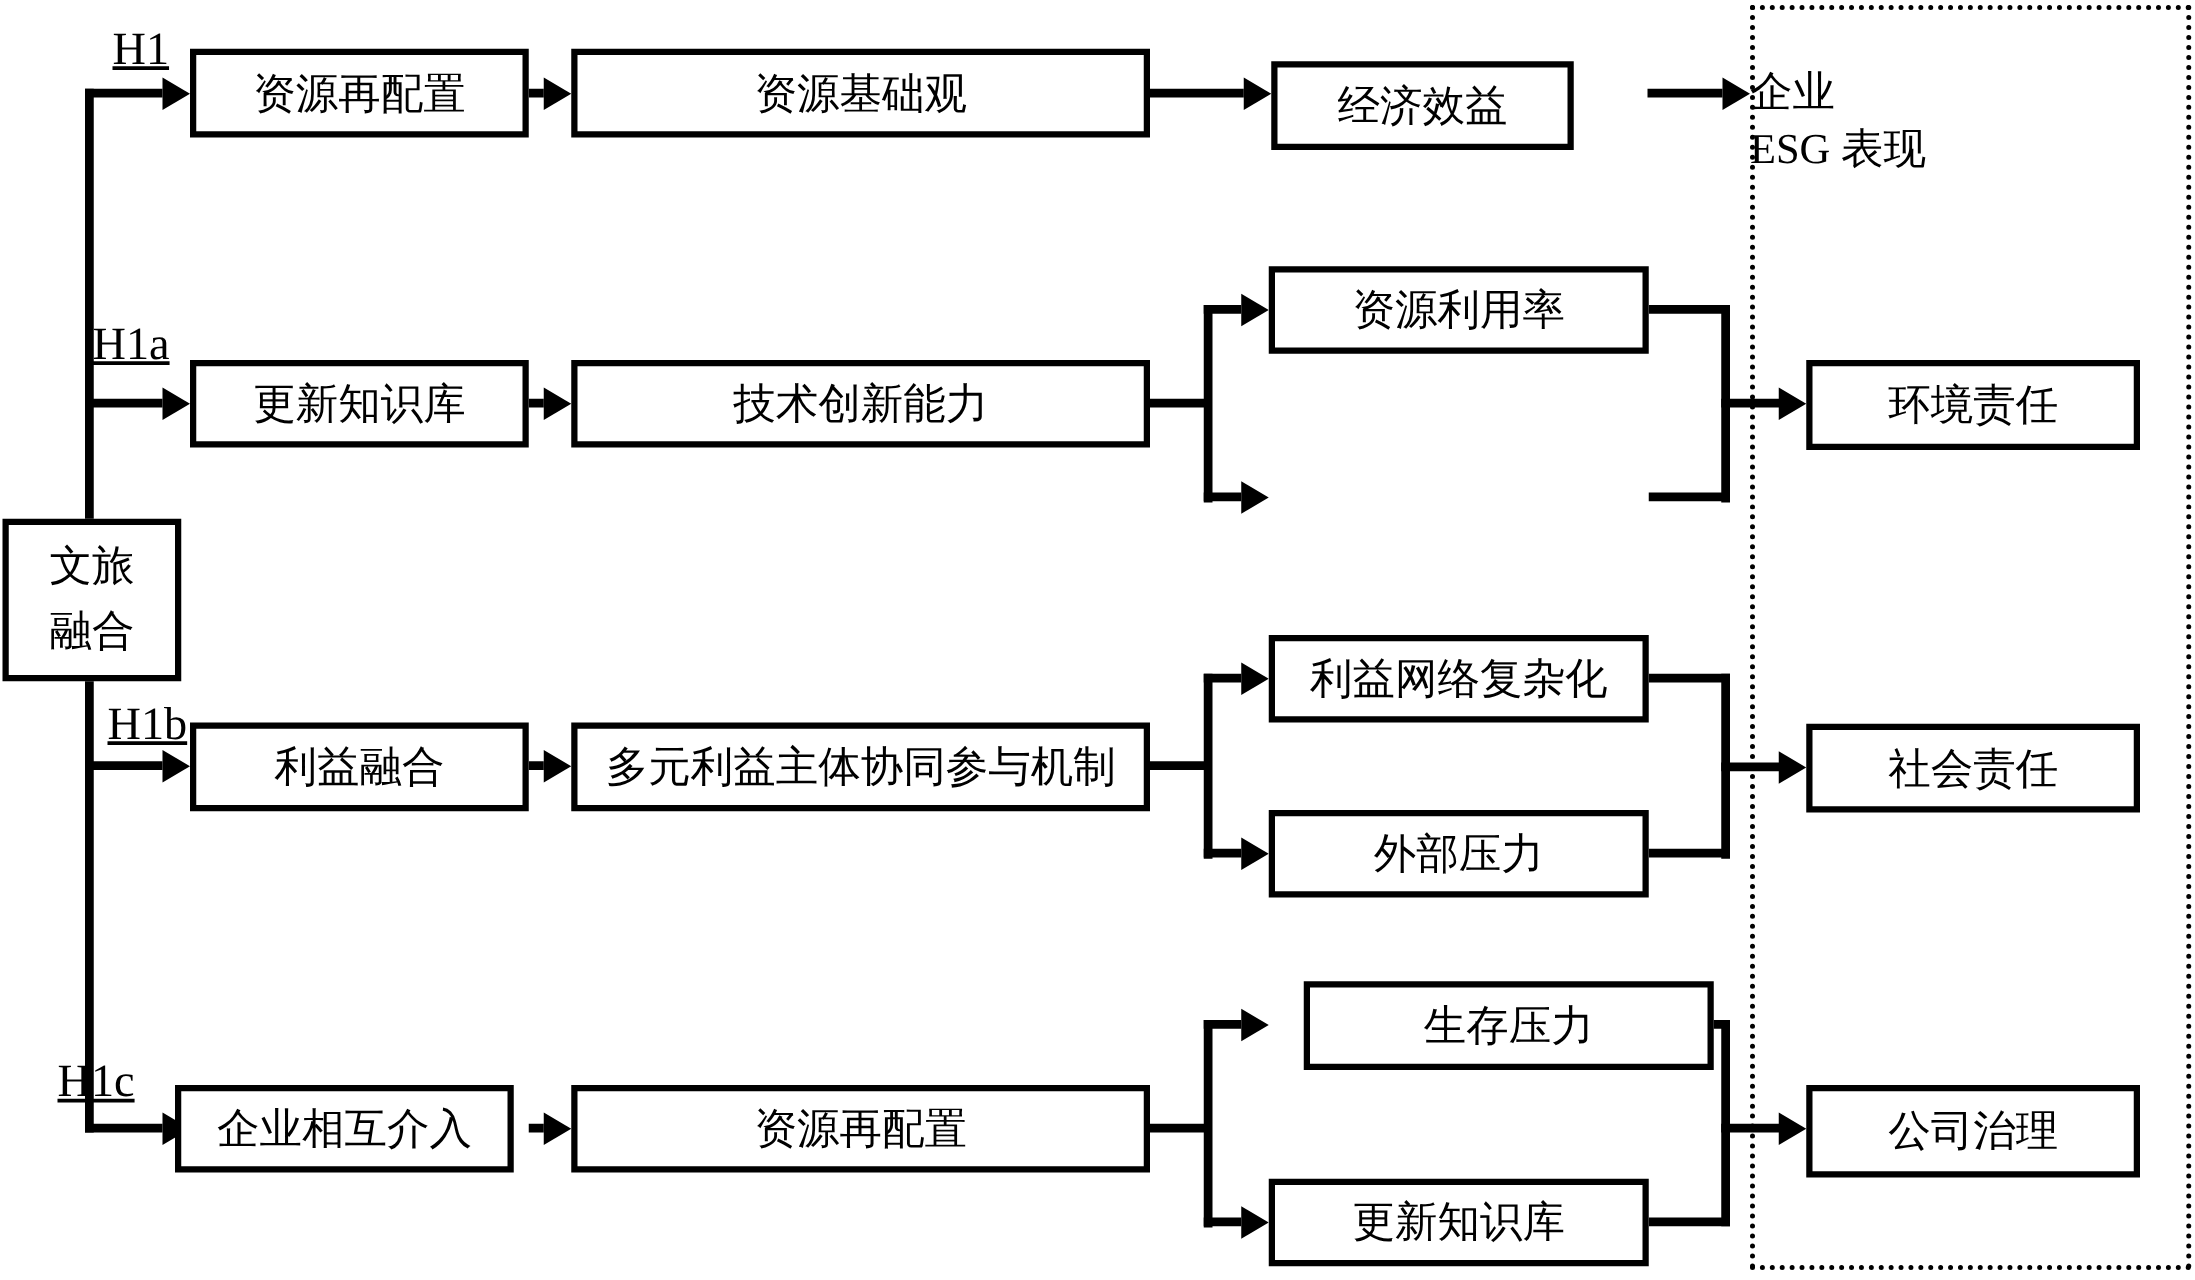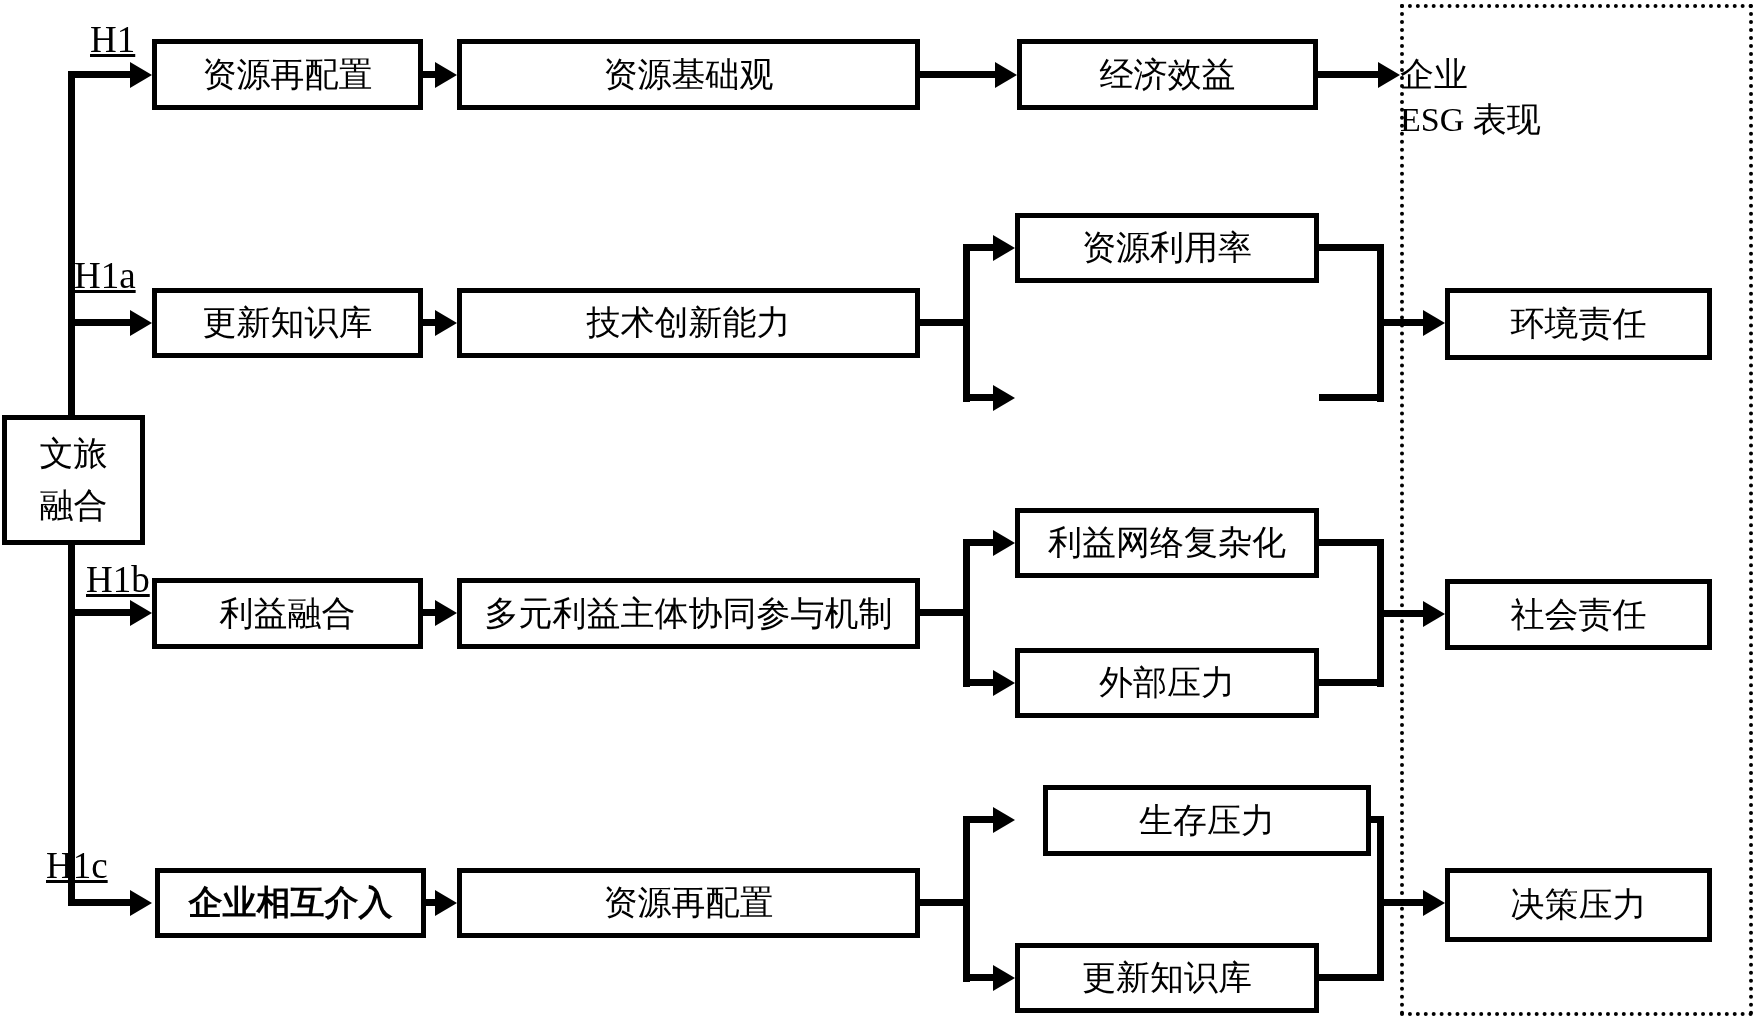--- a/index.html
+++ b/index.html
@@ -67,21 +67,21 @@
   <i class="ln" style="left:423px;top:71px;width:12px;height:7px;"></i>
   <i class="ah" style="left:435px;top:62px;"></i>
   <i class="ln" style="left:920px;top:71px;width:75px;height:7px;"></i>
   <i class="ah" style="left:995px;top:62px;"></i>
   <i class="ln" style="left:1318px;top:71px;width:60px;height:7px;"></i>
   <i class="ah" style="left:1378px;top:62px;"></i>
 
   <div class="hlabel" style="left:90px;top:20px;">H1</div>
   <div class="box" style="left:152px;top:39px;width:271px;height:71px;">资源再配置</div>
   <div class="box" style="left:457px;top:39px;width:463px;height:71px;">资源基础观</div>
-  <div class="box" style="left:1017px;top:39px;width:301px;height:71px;">经济效益</div>
+  <div class="box" style="left:1017px;top:49px;width:242px;height:71px;">经济效益</div>
 
   <i class="ln" style="left:68px;top:319px;width:62px;height:7px;"></i>
   <i class="ah" style="left:130px;top:310px;"></i>
   <i class="ln" style="left:423px;top:319px;width:12px;height:7px;"></i>
   <i class="ah" style="left:435px;top:310px;"></i>
   <i class="ln" style="left:920px;top:319px;width:47px;height:7px;"></i>
   <i class="ln" style="left:963px;top:244px;width:7px;height:158px;"></i>
   <i class="ln" style="left:963px;top:244px;width:30px;height:7px;"></i>
   <i class="ah" style="left:993px;top:235px;"></i>
   <i class="ln" style="left:963px;top:394px;width:30px;height:7px;"></i>
@@ -131,25 +131,25 @@
   <i class="ah" style="left:993px;top:807px;"></i>
   <i class="ln" style="left:963px;top:974px;width:30px;height:7px;"></i>
   <i class="ah" style="left:993px;top:965px;"></i>
   <i class="ln" style="left:1319px;top:816px;width:65px;height:7px;"></i>
   <i class="ln" style="left:1319px;top:974px;width:65px;height:7px;"></i>
   <i class="ln" style="left:1377px;top:816px;width:7px;height:165px;"></i>
   <i class="ln" style="left:1377px;top:899px;width:48px;height:7px;"></i>
   <i class="ah" style="left:1423px;top:890px;"></i>
 
   <div class="hlabel" style="left:46px;top:846px;">H1c</div>
-  <div class="box" style="left:155px;top:868px;width:271px;height:70px;font-weight:bold;">企业相互介入</div>
+  <div class="box" style="left:140px;top:868px;width:271px;height:70px;">企业相互介入</div>
   <div class="box" style="left:457px;top:868px;width:463px;height:70px;">资源再配置</div>
   <div class="box" style="left:1015px;top:785px;width:328px;height:71px;margin-left:28px;">生存压力</div>
   <div class="box" style="left:1015px;top:943px;width:304px;height:70px;">更新知识库</div>
-  <div class="box" style="left:1445px;top:868px;width:267px;height:74px;">决策压力</div>
+  <div class="box" style="left:1445px;top:868px;width:267px;height:74px;">公司治理</div>
 
   <div class="box two-line" style="left:2px;top:415px;width:143px;height:130px;line-height:52px;">
     <div>
       <span>文旅</span>
       <span>融合</span>
     </div>
   </div>
 
 </div>
 

